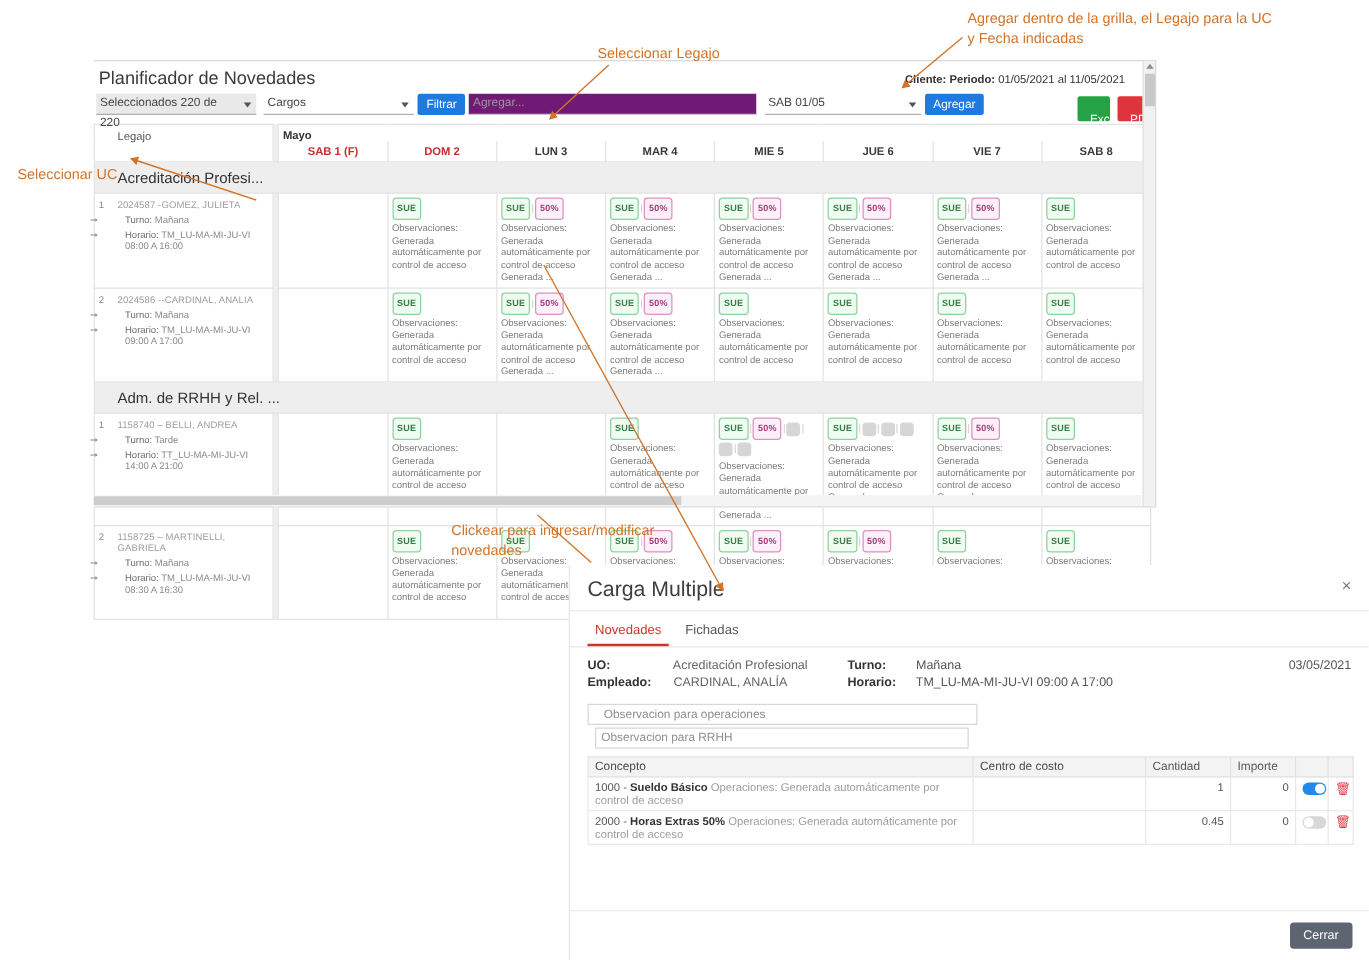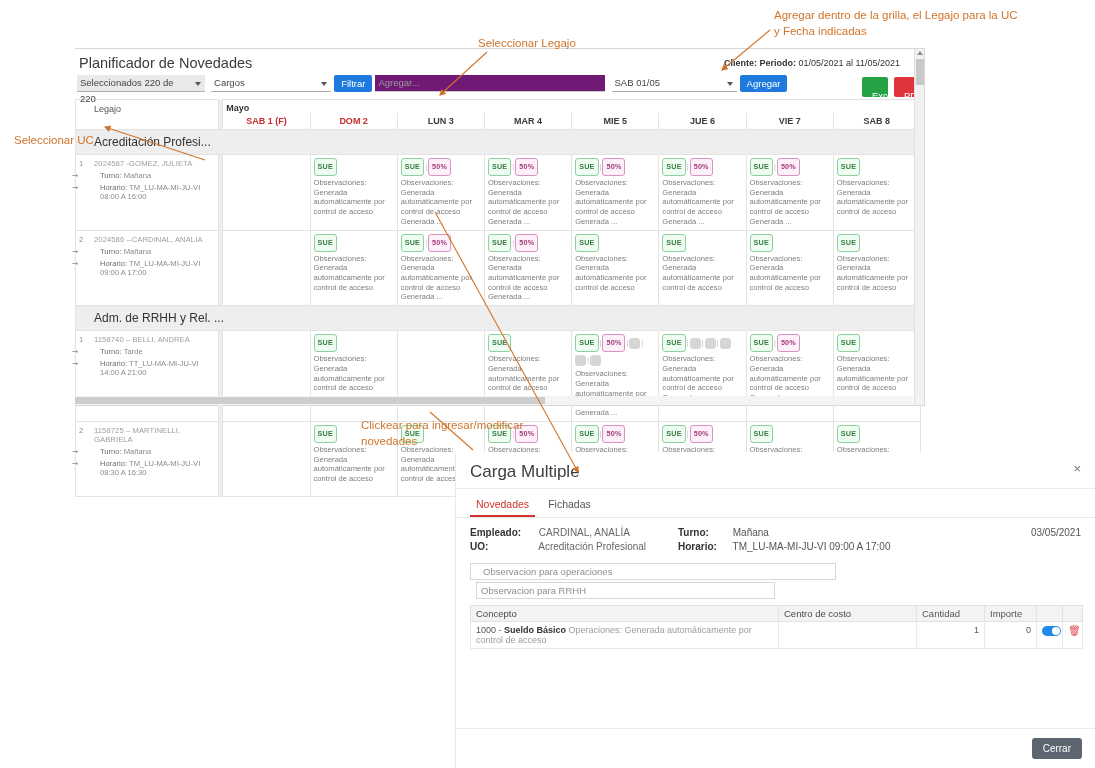--- a/index.html
+++ b/index.html
@@ -150,21 +150,21 @@
   }
   .fi.sel { width:86px; position:relative; padding-right:14px; }
   .fi.sel .updown { position:absolute; right:4px; top:3px; font-size:8px; color:#666; line-height:10px;}
   .fi.cant { width:57px; }
   .fi.fecha { width:167px; }
   .fi.reemp { width:245px; margin-left:6px; }
   .btn-agregar2 {
     display:inline-block; height:18px; line-height:18px; padding:0 9px; font-size:9.5px;
     background:#1f7ae0; color:#fff; border-radius:2px; vertical-align:middle; float:right; cursor:pointer;
   }
-  .fi.obsop { width:366px; margin-top:2px;padding-left:12px; }
+  .fi.obsop { width:312px; margin-top:2px;padding-left:12px; }
   .fi.obsrh { width:299px; margin-top:2px; margin-left:6px; }
 
   table.concepts { width:612px; border-collapse:collapse; margin:6px 0 0 14px; table-layout:fixed; }
   table.concepts th {
     font-size:9.5px; font-weight:normal; color:#4a4a4a; text-align:left;
     background:#f3f3f3; border:1px solid #e2e2e2; padding:2px 5px; height:15px;
   }
   table.concepts td { font-size:9px; border:1px solid #e9e9e9; padding:3px 5px; color:#9c9c9c; vertical-align:top;}
   table.concepts td b { color:#333; }
   .c-num { color:#555;margin-top:36px; }
@@ -416,26 +416,26 @@
   </div>
   <div class="modal-sep"></div>
 
   <div class="tabs">
     <span class="tab active">Novedades</span>
     <span class="tab">Fichadas</span>
   </div>
 
   <div class="info-grid">
     <div class="r">
+      <span class="lblA">UO:</span>
+      <span>Acreditación Profesional</span>
+    </div>
+    <div class="r">
       <span class="lblA">Empleado:</span>
       <span>CARDINAL, ANALÍA</span>
-    </div>
-    <div class="r">
-      <span class="lblA">UO:</span>
-      <span>Acreditación Profesional</span>
     </div>
     <div class="col2">
       <div class="r">
         <span class="lblB">Turno:</span>
         <span class="val">Mañana</span>
       </div>
       <div class="r">
         <span class="lblB">Horario:</span>
         <span class="val">TM_LU-MA-MI-JU-VI 09:00 A 17:00</span>
       </div>
@@ -469,20 +469,28 @@
       </thead>
     <tbody id="concept-body">
         <tr>
           <td><span class="c-num">1000 - </span><b>Sueldo Básico</b><span> Operaciones: Generada automáticamente por control de acceso</span></td>
           <td></td>
           <td class="ta-r">1</td>
           <td class="ta-r">0</td>
           <td class="ta-c"><span class="toggle"><span class="k"></span></span></td>
           <td class="ta-c"><span class="trash">🗑</span></td>
         </tr>
+        <tr>
+          <td><span class="c-num">2000 - </span><b>Horas Extras 50%</b><span> Operaciones: Generada automáticamente por control de acceso</span></td>
+          <td></td>
+          <td class="ta-r">0.45</td>
+          <td class="ta-r">0</td>
+          <td class="ta-c"><span class="toggle off"><span class="k"></span></span></td>
+          <td class="ta-c"><span class="trash">🗑</span></td>
+        </tr>
       </tbody>
   </table>
 
   <div class="modal-foot">
     <span class="btn-cerrar">Cerrar</span>
   </div>
 </div>
 
 <svg class="anno-layer" viewBox="0 0 1095 768">
   <defs>

